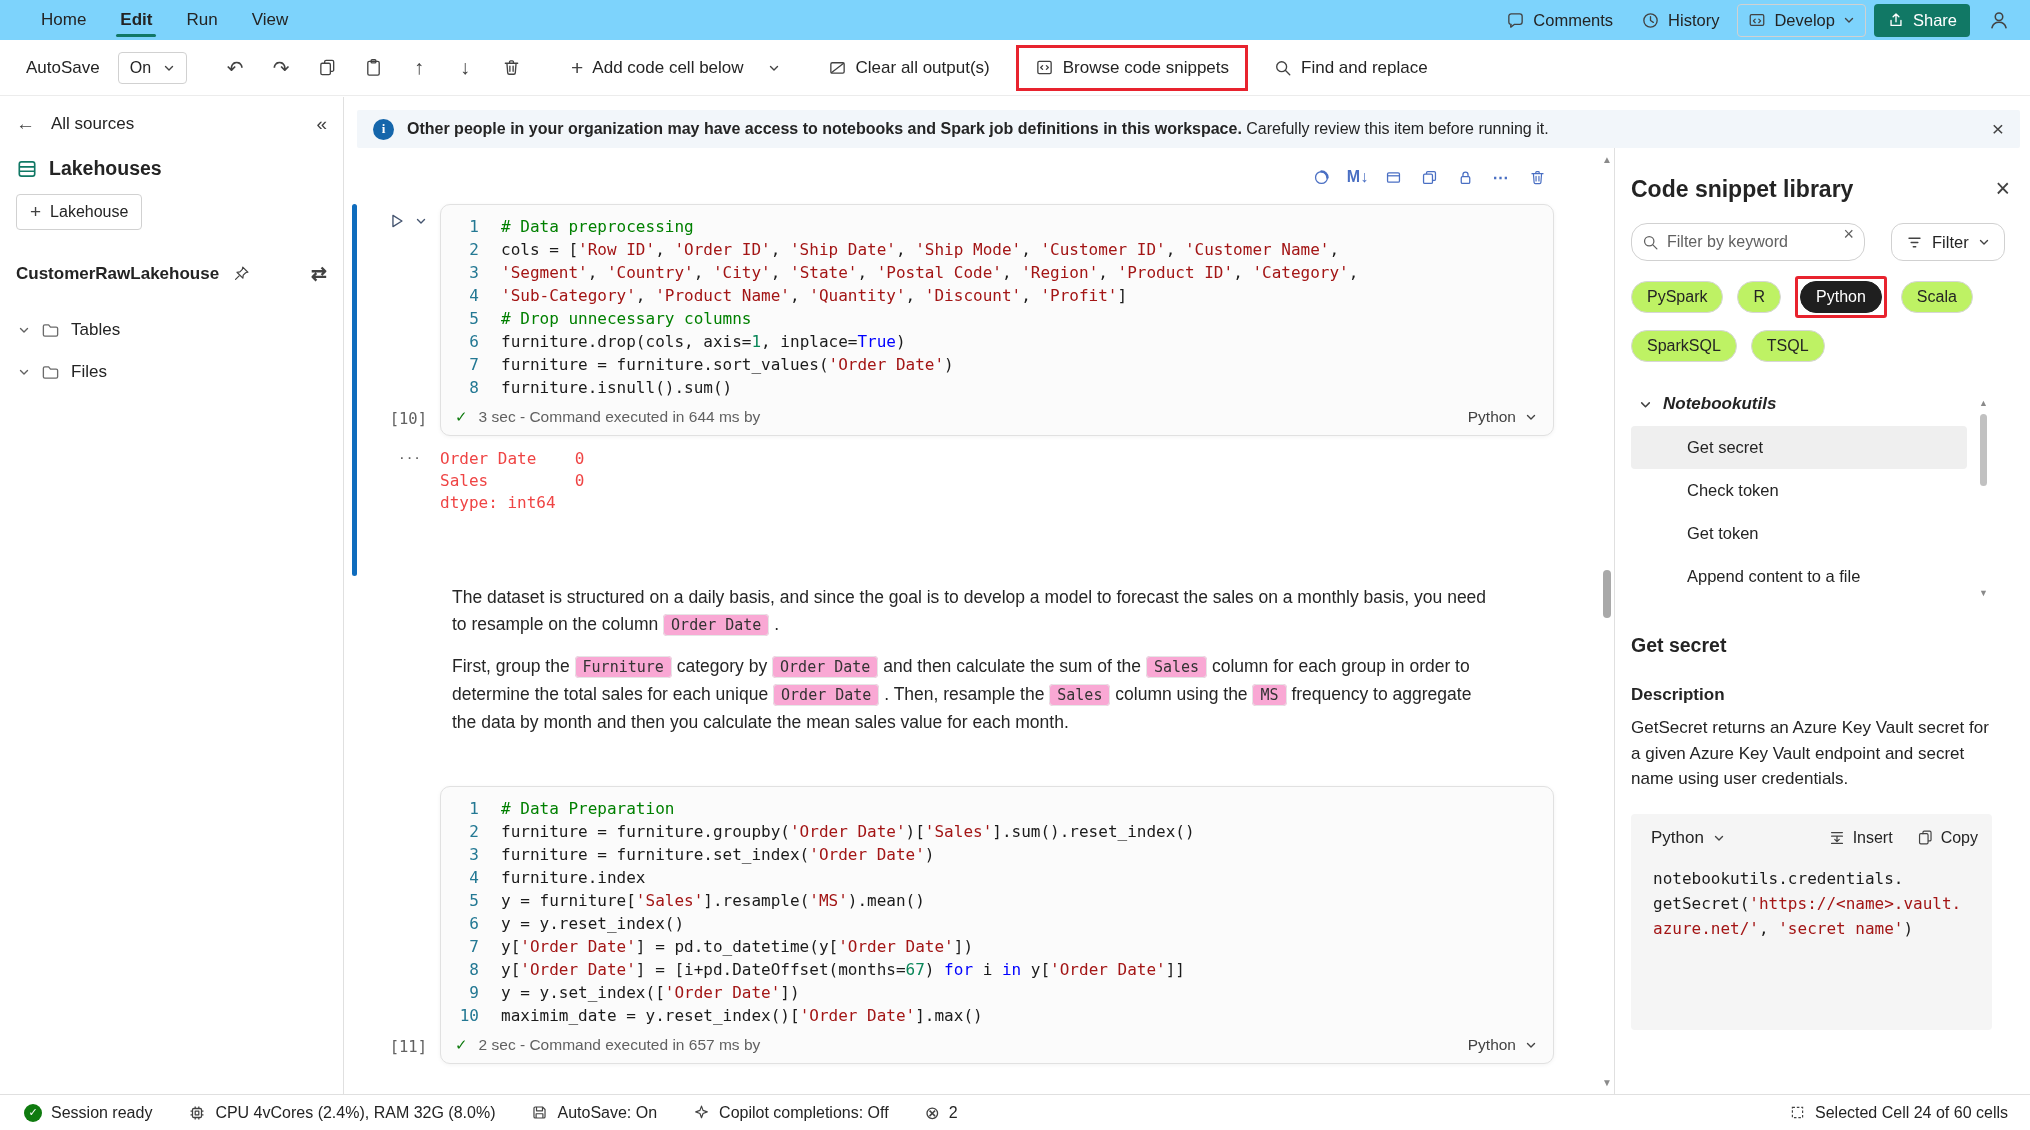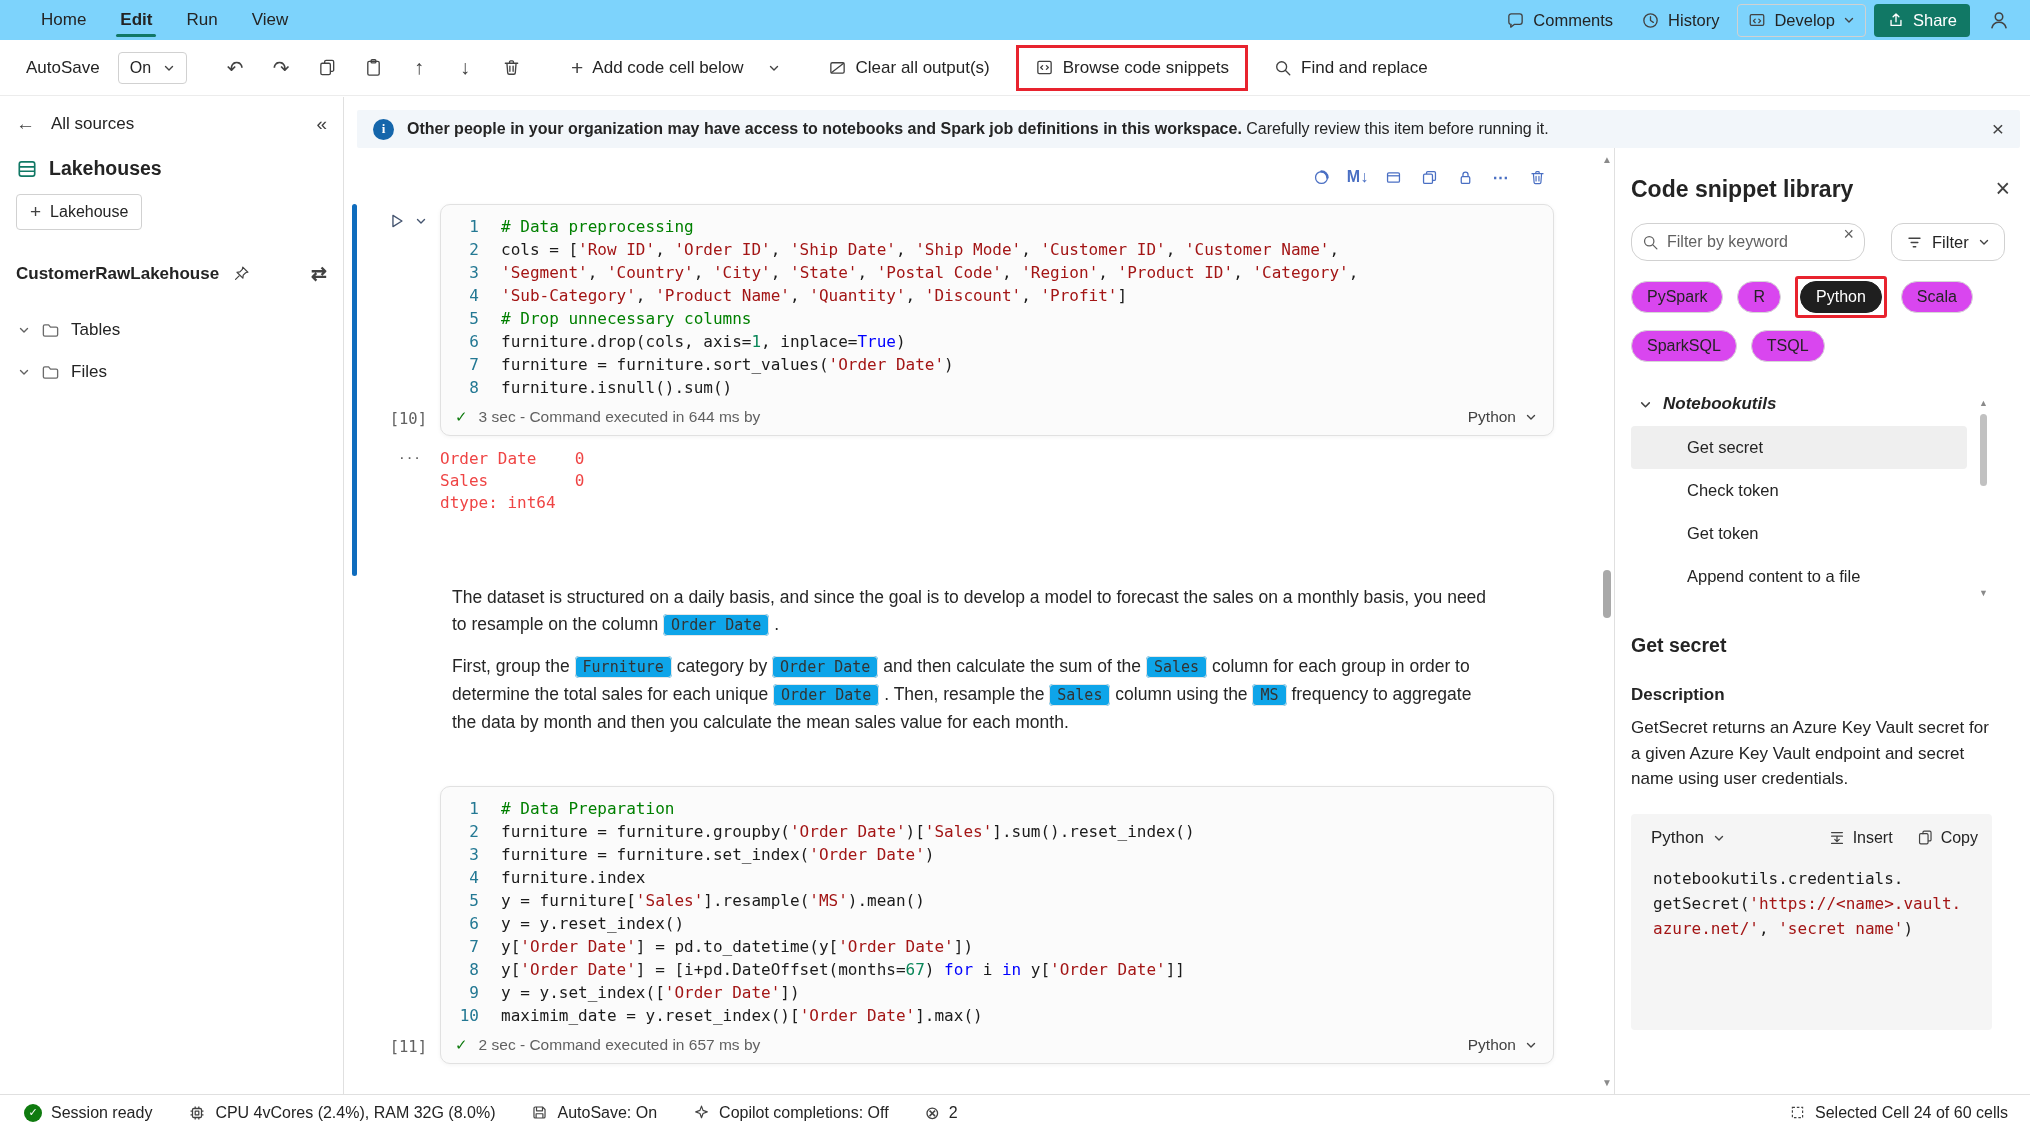--- a/index.html
+++ b/index.html
@@ -69,40 +69,40 @@
   .cell-footer{display:flex;align-items:center;gap:11px;padding:3px 16px 9px 14px;font-size:15.5px;color:#616161;}
   .check{color:var(--status-green,#0f7b0f);font-size:15px;}
   .lang-select{margin-left:auto;display:flex;align-items:center;gap:9px;color:#424242;font-size:15.5px;cursor:pointer;}
 
   .output-row{display:flex;margin-top:12px;}
   .output-dots{width:95px;flex-shrink:0;text-align:right;padding-right:18px;color:#616161;font-size:17px;letter-spacing:2px;cursor:pointer;}
   .output-pre{font-family:"DejaVu Sans Mono",monospace;font-size:16px;line-height:22px;color:#ef4444;white-space:pre;}
 
   .md-block{margin:70px 100px 0 107px;font-size:17.5px;line-height:27px;color:#262626;}
   .md-block p + p{margin-top:14px;}
-  .ic{font-family:"DejaVu Sans Mono",monospace;font-size:15px;background:#0ea5e9;border:1px solid #e6e6e6;border-radius:4px;padding:1px 7px;color:#333;}
+  .ic{font-family:"DejaVu Sans Mono",monospace;font-size:15px;background:#f9a8d4;border:1px solid #e6e6e6;border-radius:4px;padding:1px 7px;color:#333;}
 
   
   #nb-scrollbar{width:14px;position:relative;}
   #nb-scrollbar .arr{position:absolute;left:1px;width:12px;text-align:center;font-size:10px;color:#8a8a8a;}
   #nb-thumb{position:absolute;left:3px;width:8px;top:422px;height:48px;background:#a9a9a9;border-radius:4px;cursor:pointer;}
 
   
   #snippet-panel{width:416px;border-left:1px solid #e0e0e0;padding:28px 20px 0 16px;position:relative;background:#fff;}
   .panel-head{display:flex;align-items:flex-start;}
   .panel-title{font-size:23px;font-weight:700;}
   .panel-close{margin-left:auto;font-size:25px;color:#424242;cursor:pointer;line-height:1;}
   .search-row{margin-top:20px;display:flex;gap:26px;}
   .search-box{width:234px;height:38px;border:1px solid #d1d1d1;border-radius:16px;display:flex;gap:8px;padding:0 10px;}
   .search-box input{border:none;outline:none;flex:1;min-width:0;font-size:16px;font-family:"Liberation Sans",sans-serif;color:#242424;background:transparent;}
   .search-box input::placeholder{color:#616161;}
   .search-clear{color:#616161;font-size:18px;cursor:pointer;}
   .filter-btn{height:38px;border:1px solid #d1d1d1;border-radius:12px;display:flex;align-items:center;gap:9px;padding:0 14px;font-size:16.5px;cursor:pointer;}
   .pills{margin-top:15px;display:flex;flex-wrap:wrap;gap:12px 14px;align-items:center;width:345px;}
-  .pill{border:1px solid #d6d6d6;background:#d946ef;border-radius:17px;padding:6px 15px;font-size:16px;cursor:pointer;white-space:nowrap;}
+  .pill{border:1px solid #d6d6d6;background:#bef264;border-radius:17px;padding:6px 15px;font-size:16px;cursor:pointer;white-space:nowrap;}
   .pill.active{background:#1f1f1f;color:#fff;border-color:#1f1f1f;}
   .pill-redbox{border:3px solid var(--annotation-red,#e8232e);border-radius:3px;padding:2px;display:inline-flex;}
   .tree-panel{margin-top:28px;}
   .tree-head{display:flex;align-items:center;gap:11px;font-size:17px;font-weight:600;padding:4px 0 12px 8px;cursor:pointer;font-style:italic;}
   .tree-item{height:43px;display:flex;align-items:center;padding-left:56px;font-size:16.5px;margin-right:43px;border-radius:4px;cursor:pointer;}
   .tree-item.selected{background:#efefef;}
   #sn-scrollbar{position:absolute;right:41px;top:250px;width:11px;height:200px;}
   #sn-scrollbar .arr{position:absolute;left:0;width:11px;text-align:center;font-size:9px;color:#8a8a8a;}
   #sn-thumb{position:absolute;left:2px;width:7px;top:16px;height:72px;background:#c1c1c1;border-radius:4px;cursor:pointer;}
   .detail-title{margin-top:36px;font-size:19.5px;font-weight:600;}

